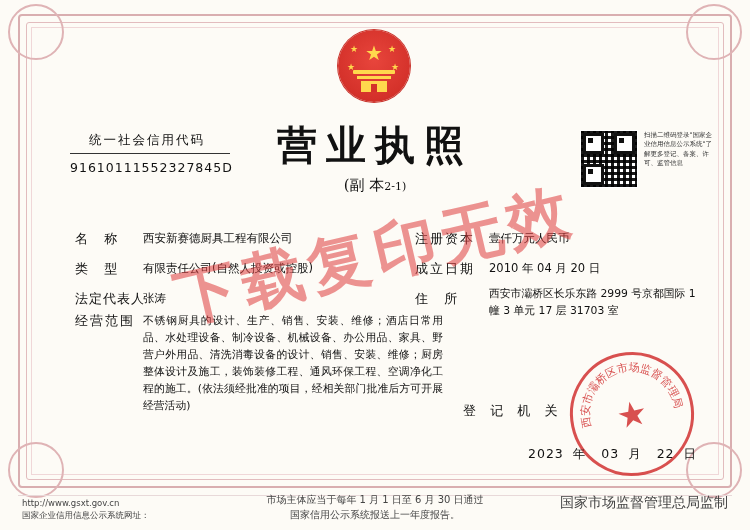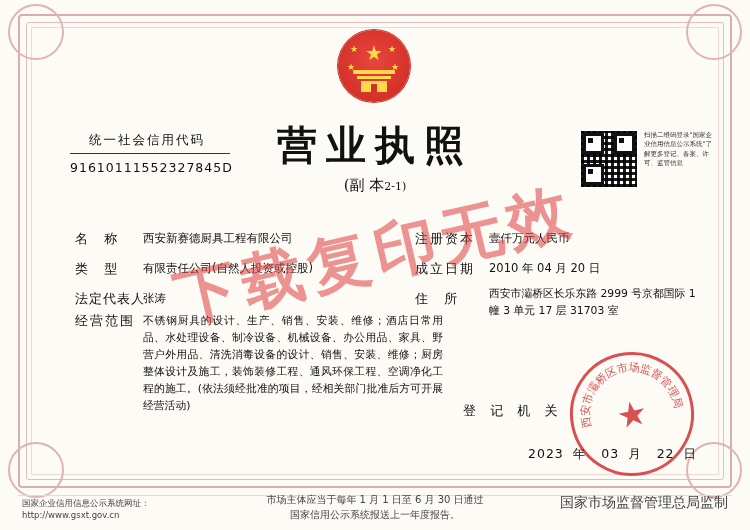--- a/index.html
+++ b/index.html
@@ -426,22 +426,22 @@
     <span class="num">月</span>
     <span>22</span>
     <span class="num">日</span>
   </div>
 
   <div class="watermark">下载复印无效</div>
 
   <div class="footer-rule"></div>
 
   <div class="footer-left">
+    <div>http://www.gsxt.gov.cn</div>
     <div>国家企业信用信息公示系统网址：</div>
-    <div>http://www.gsxt.gov.cn</div>
   </div>
 
   <div class="footer-center">
     <div>市场主体应当于每年 1 月 1 日至 6 月 30 日通过</div>
     <div>国家信用公示系统报送上一年度报告。</div>
   </div>
 
   <div class="footer-right">国家市场监督管理总局监制</div>
 
 </div>

